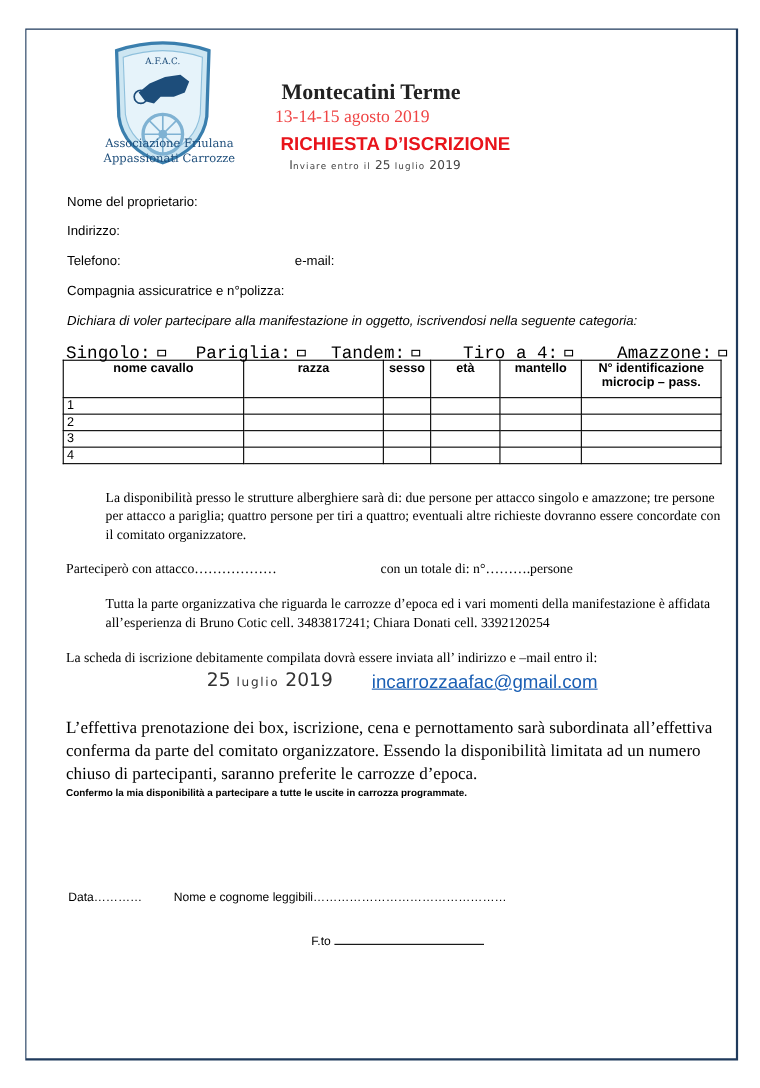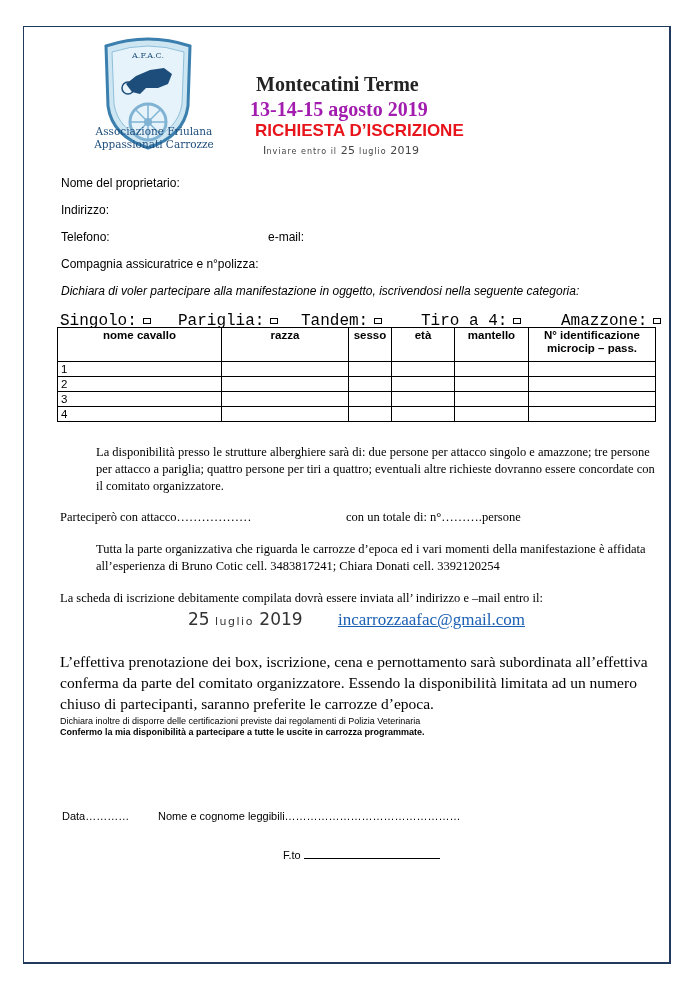--- a/index.html
+++ b/index.html
@@ -5,21 +5,21 @@
   html, body { margin: 0; padding: 0; background: #ffffff; }
   body { width: 691px; height: 989px; position: relative; overflow: hidden; font-family: "Liberation Sans", sans-serif; color: #000; }
   .frame { position: absolute; left: 23px; top: 26px; width: 648px; height: 938px; border: 1px solid #1f3a5c; border-right: 2px solid #1f3a5c; border-bottom: 2px solid #1f3a5c; box-sizing: border-box; }
   .abs { position: absolute; white-space: nowrap; }
 
   
   .logo { position: absolute; left: 88px; top: 36px; width: 120px; height: 120px; }
   .logo-text { position: absolute; left: 94px; top: 125px; width: 120px; font-family: "DejaVu Serif", serif; font-size: 10.5px; color: #1d4d7a; line-height: 13px; text-align: center; }
 
   .t-title { left: 256px; top: 73px; font-family: "Liberation Serif", serif; font-weight: bold; font-size: 20px; color: #222; }
-  .t-dates { left: 250px; top: 98px; font-family: "Liberation Serif", serif; font-weight: bold; font-size: 20px; color: #a21caf; }
+  .t-dates { left: 250px; top: 98px; font-family: "Liberation Serif", serif; font-weight: normal; font-size: 16px; color: #ef4444; }
   .t-req { left: 255px; top: 121px; font-family: "Liberation Sans", sans-serif; font-weight: bold; font-size: 17px; color: #e8141b; }
   .t-send { left: 263px; top: 144px; font-family: "DejaVu Sans", sans-serif; font-size: 11px; color: #444; letter-spacing: 0.2px; }
   .t-send .sm { font-size: 8px; letter-spacing: 1px; }
 
   .f { font-family: "Liberation Sans", sans-serif; font-size: 12px; }
   .ser { font-family: "Liberation Serif", serif; }
 
   table.grid { position: absolute; left: 57px; top: 327px; border-collapse: collapse; font-family: "Liberation Sans", sans-serif; font-size: 11.5px; }
   table.grid th, table.grid td { border: 1px solid #000; padding: 0 3px; }
   table.grid th { font-weight: bold; vertical-align: top; height: 32px; text-align: center; line-height: 13px; padding-top: 1px; }
@@ -27,21 +27,21 @@
 
   .cat { top: 312px; font-family: Liberation Mono, monospace; font-size: 16px; }
   .box { display: inline-block; width: 6px; height: 4px; border: 1px solid #000; margin-left: 6px; vertical-align: middle; }
 
   .para { position: absolute; left: 60px; font-family: "Liberation Serif", serif; font-size: 12.5px; line-height: 17px; margin-left: 36px; }
   .big { position: absolute; left: 60px; top: 651px; font-family: "Liberation Serif", serif; font-size: 15.5px; line-height: 21px; }
   .small { position: absolute; left: 60px; top: 716px; font-family: "Liberation Sans", sans-serif; font-size: 9px; line-height: 11px; }
   .small .b { font-weight: bold; }
   .dl { left: 188px; top: 609px; font-family: "DejaVu Sans", sans-serif; font-size: 17px; color: #333; }
   .dl .sm { font-size: 11px; letter-spacing: 1.5px; }
-  .email { left: 338px; top: 610px; font-family: Liberation Serif, serif; font-size: 17px; color: #1a5fb4; text-decoration: underline; }
+  .email { left: 338px; top: 610px; font-family: Liberation Sans, sans-serif; font-size: 17px; color: #1a5fb4; text-decoration: underline; }
   .sigline { display: inline-block; width: 136px; border-bottom: 1px solid #000; vertical-align: baseline; margin-left: 3px; height: 10px; }
 </style>
 </head>
 <body>
 
 <div class="frame"></div>
 
 <svg class="logo" viewBox="0 0 120 120">
   <path d="M18 10 Q60 -4 102 10 L100 70 Q96 100 60 112 Q24 100 20 70 Z" fill="#cde6f2" stroke="#3a7fae" stroke-width="3"></path>
   <path d="M24 16 Q60 4 96 16 L94 68 Q90 94 60 104 Q30 94 26 68 Z" fill="#e6f3fa" stroke="#8fc0dc" stroke-width="1"></path>
@@ -130,19 +130,18 @@
 <div class="para" style="top:444px;width:560px;">La disponibilità presso le strutture alberghiere sarà di: due persone per attacco singolo e amazzone; tre persone per attacco a pariglia; quattro persone per tiri a quattro; eventuali altre richieste dovranno essere concordate con il comitato organizzatore.</div>
 <div class="abs ser" style="left:60px;top:510px;font-size:12.5px;">Parteciperò con attacco………………</div>
 <div class="abs ser" style="left:346px;top:510px;font-size:12.5px;">con un totale di: n°……….persone</div>
 <div class="para" style="top:541px;width:580px;">Tutta la parte organizzativa che riguarda le carrozze d’epoca ed i vari momenti della manifestazione è affidata all’esperienza di Bruno Cotic cell. 3483817241; Chiara Donati  cell. 3392120254</div>
 <div class="abs ser" style="left:60px;top:591px;font-size:12.5px;">La scheda di iscrizione debitamente compilata dovrà essere inviata all’ indirizzo e –mail entro il:</div>
 <div class="abs dl"><span>25</span> <span class="sm">luglio</span> <span>2019</span></div>
 <div class="abs email">incarrozzaafac@gmail.com</div>
 <div class="big" style="width:590px;">L’effettiva prenotazione dei box, iscrizione, cena e pernottamento sarà subordinata all’effettiva conferma da parte del comitato organizzatore. Essendo la disponibilità limitata ad un numero chiuso di partecipanti, saranno preferite le carrozze d’epoca.</div>
 
 <div class="small" style="width:570px;white-space:normal;">
-  <div>Dichiara inoltre di disporre delle certificazioni previste dai regolamenti di Polizia Veterinaria</div>
   <div class="b">Confermo la mia disponibilità a partecipare a tutte le uscite in carrozza programmate.</div>
 </div>
 
 <div class="abs f" style="left:62px;top:810px;font-size:11px;">Data…………</div>
 <div class="abs f" style="left:158px;top:810px;font-size:11px;">Nome e cognome leggibili…………………………………………</div>
 <div class="abs f" style="left:283px;top:848px;font-size:11px;"><span>F.to</span><span class="sigline"></span></div>
 
 </body></html>

